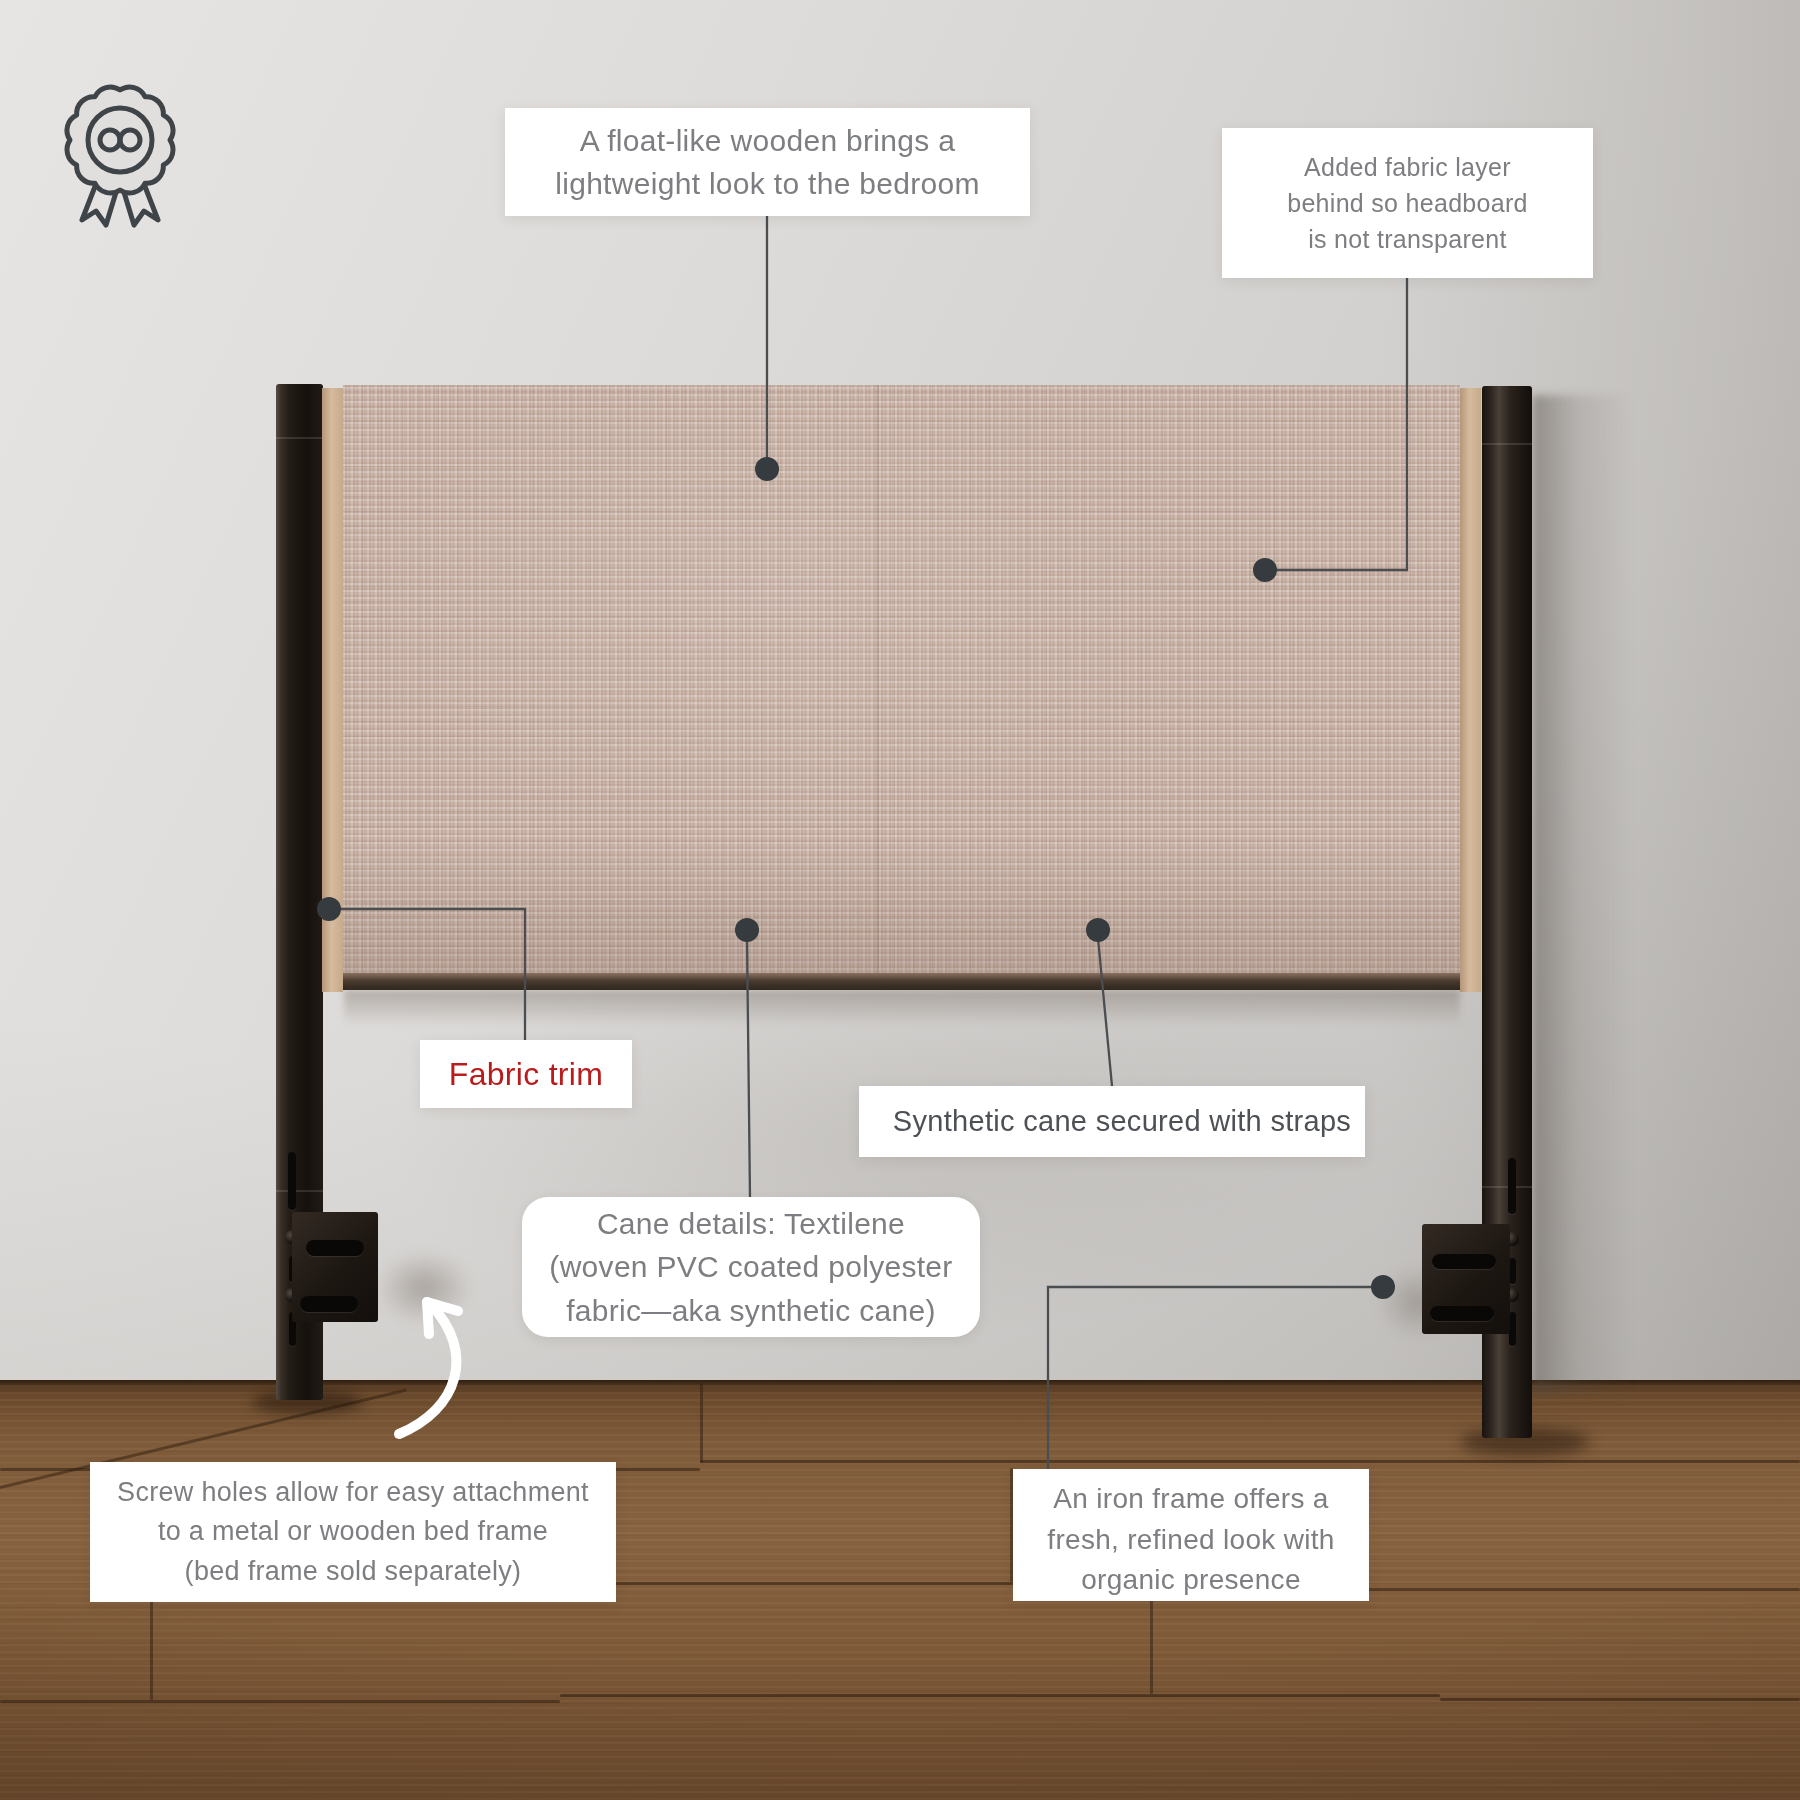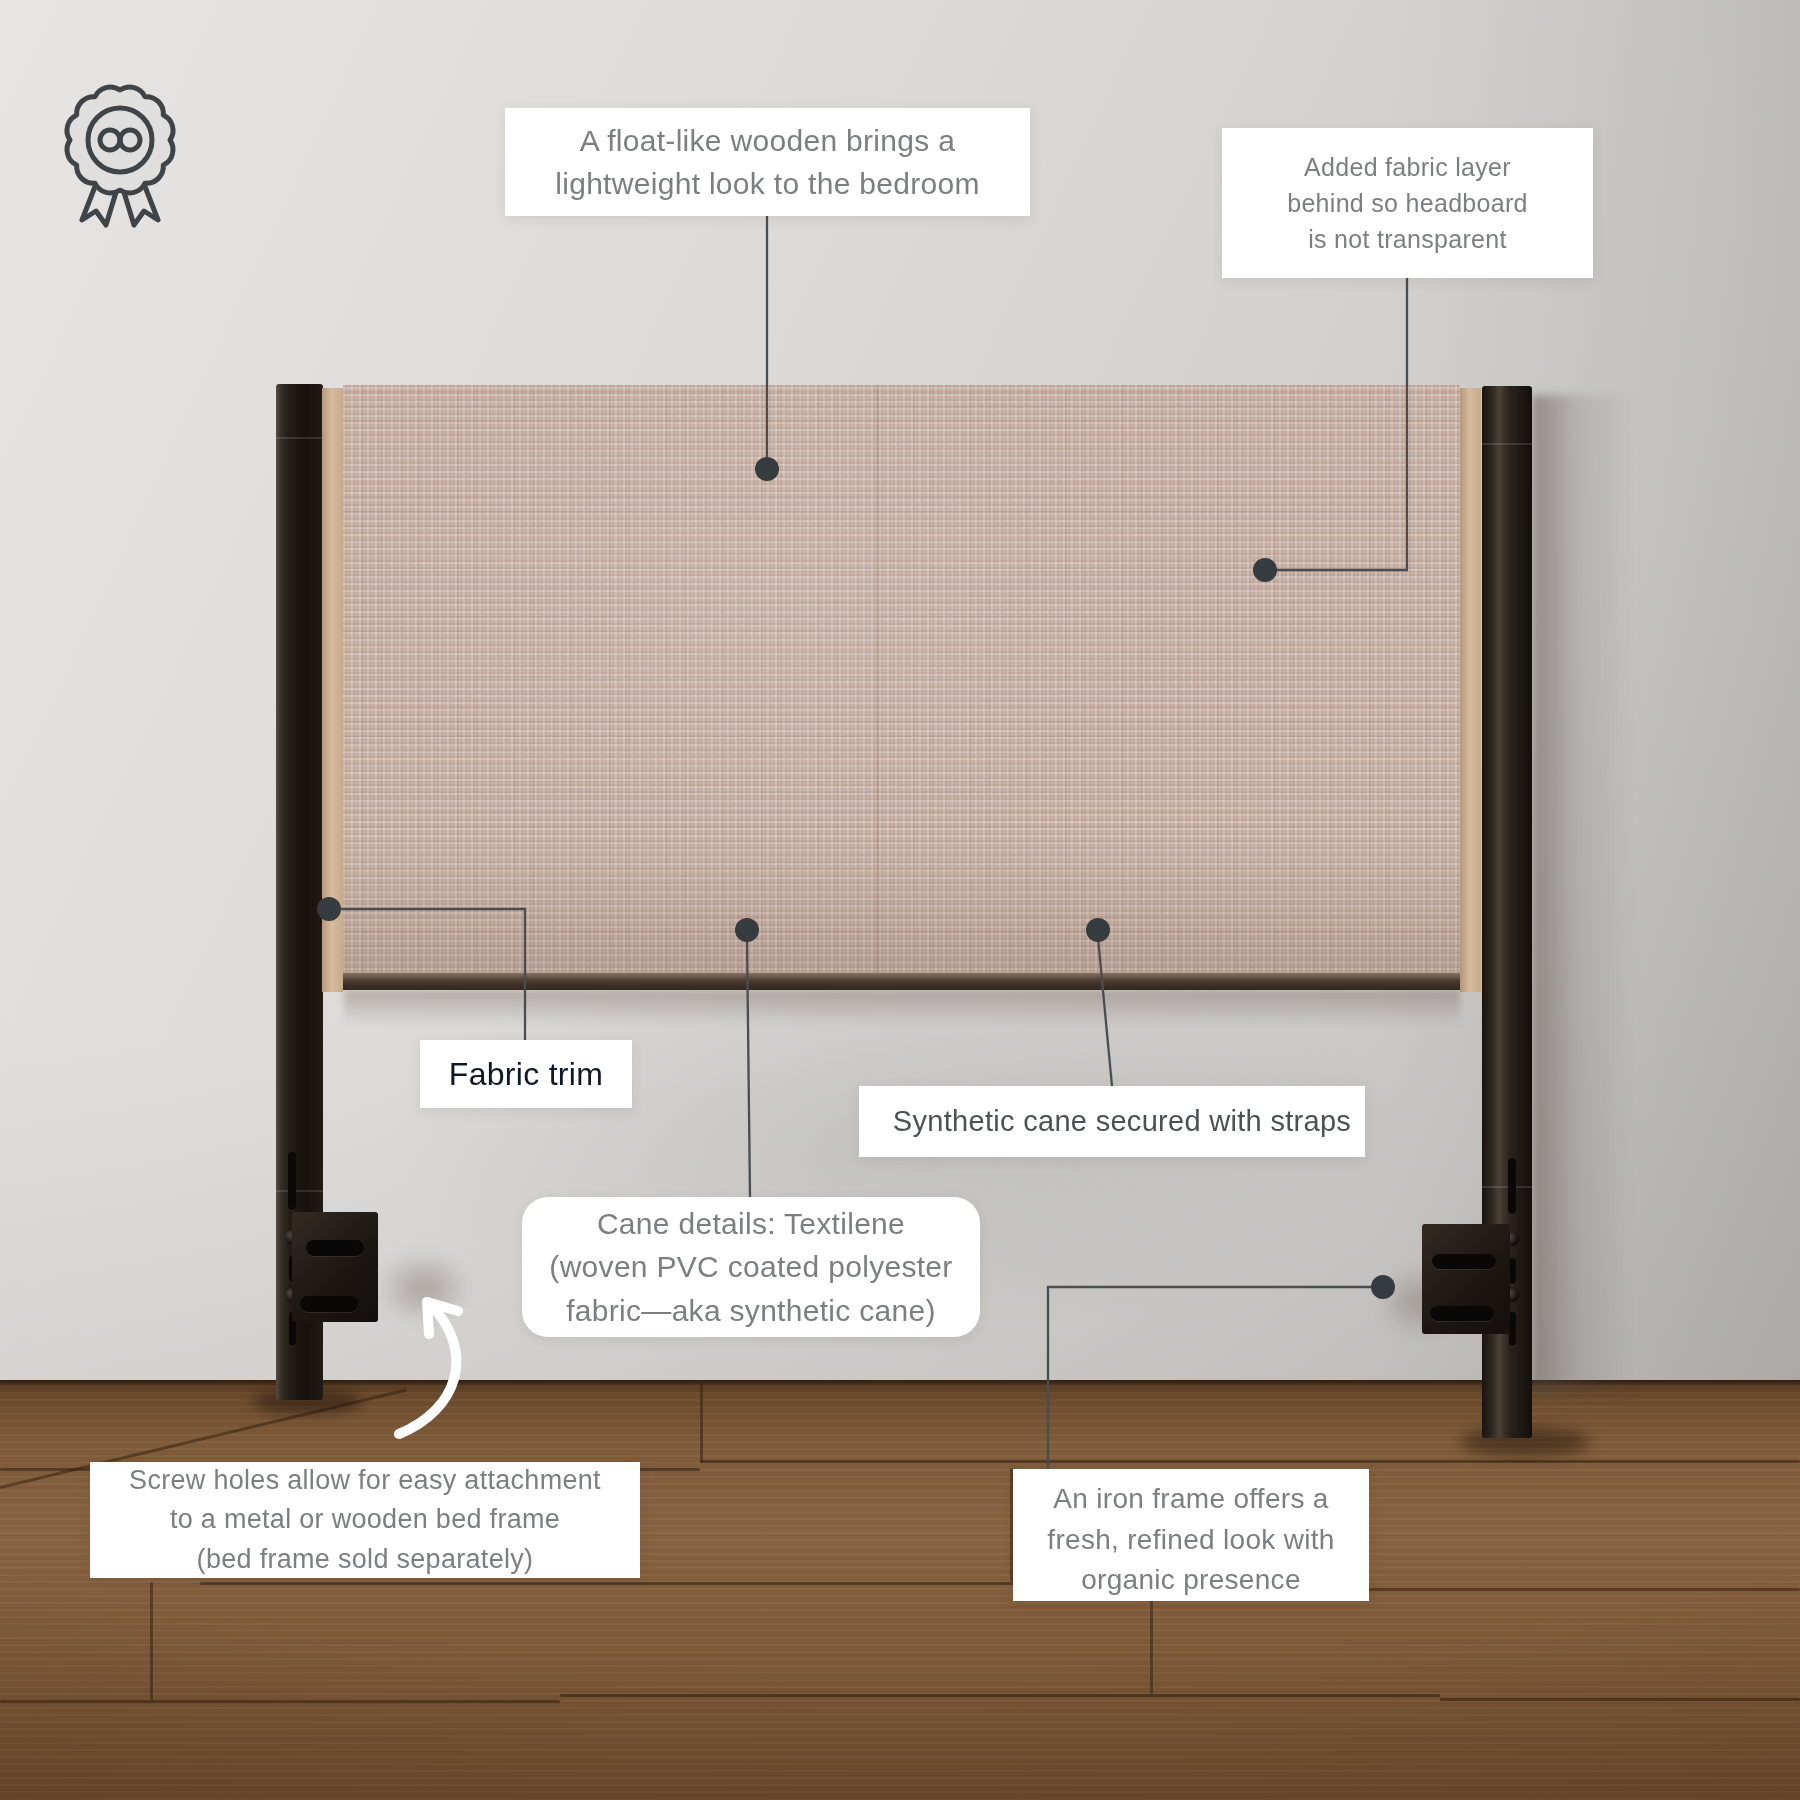--- a/index.html
+++ b/index.html
@@ -92,26 +92,26 @@
 
   
   .callout{position:absolute;background:#ffffff;display:flex;align-items:center;justify-content:center;
     text-align:center;box-shadow:0 3px 12px rgba(60,50,40,0.10);}
   .callout .txt{white-space:pre-line;letter-spacing:0.3px;color:#7d7e81;line-height:1.45;}
   .c-float{left:505px;top:108px;width:525px;height:108px;}
   .c-float .txt{font-size:30px;}
   .c-added{left:1222px;top:128px;width:371px;height:150px;}
   .c-added .txt{font-size:25px;}
   .c-ftrim{left:420px;top:1040px;width:212px;height:68px;}
-  .c-ftrim .txt{font-size:32px;color:#0f172a;}
+  .c-ftrim .txt{font-size:32px;color:#b91c1c;}
   .c-cane{left:859px;top:1086px;width:506px;height:71px;}
   .c-cane .txt{font-size:29px;color:#4d5155;margin-left:20px;}
   .c-details{left:522px;top:1197px;width:458px;height:140px;border-radius:26px;}
   .c-details .txt{font-size:30px;}
-  .c-screw{left:90px;top:1462px;width:510px;height:116px;padding:0 20px;}
+  .c-screw{left:90px;top:1462px;width:510px;height:140px;padding:0 8px;}
   .c-screw .txt{font-size:27px;}
   .c-iron{left:1013px;top:1469px;width:356px;height:132px;align-items:flex-end;}
   .c-iron .txt{font-size:28px;}
 </style>
 </head>
 <body>
 
 <div class="canvas">
 
   <div class="wall">

